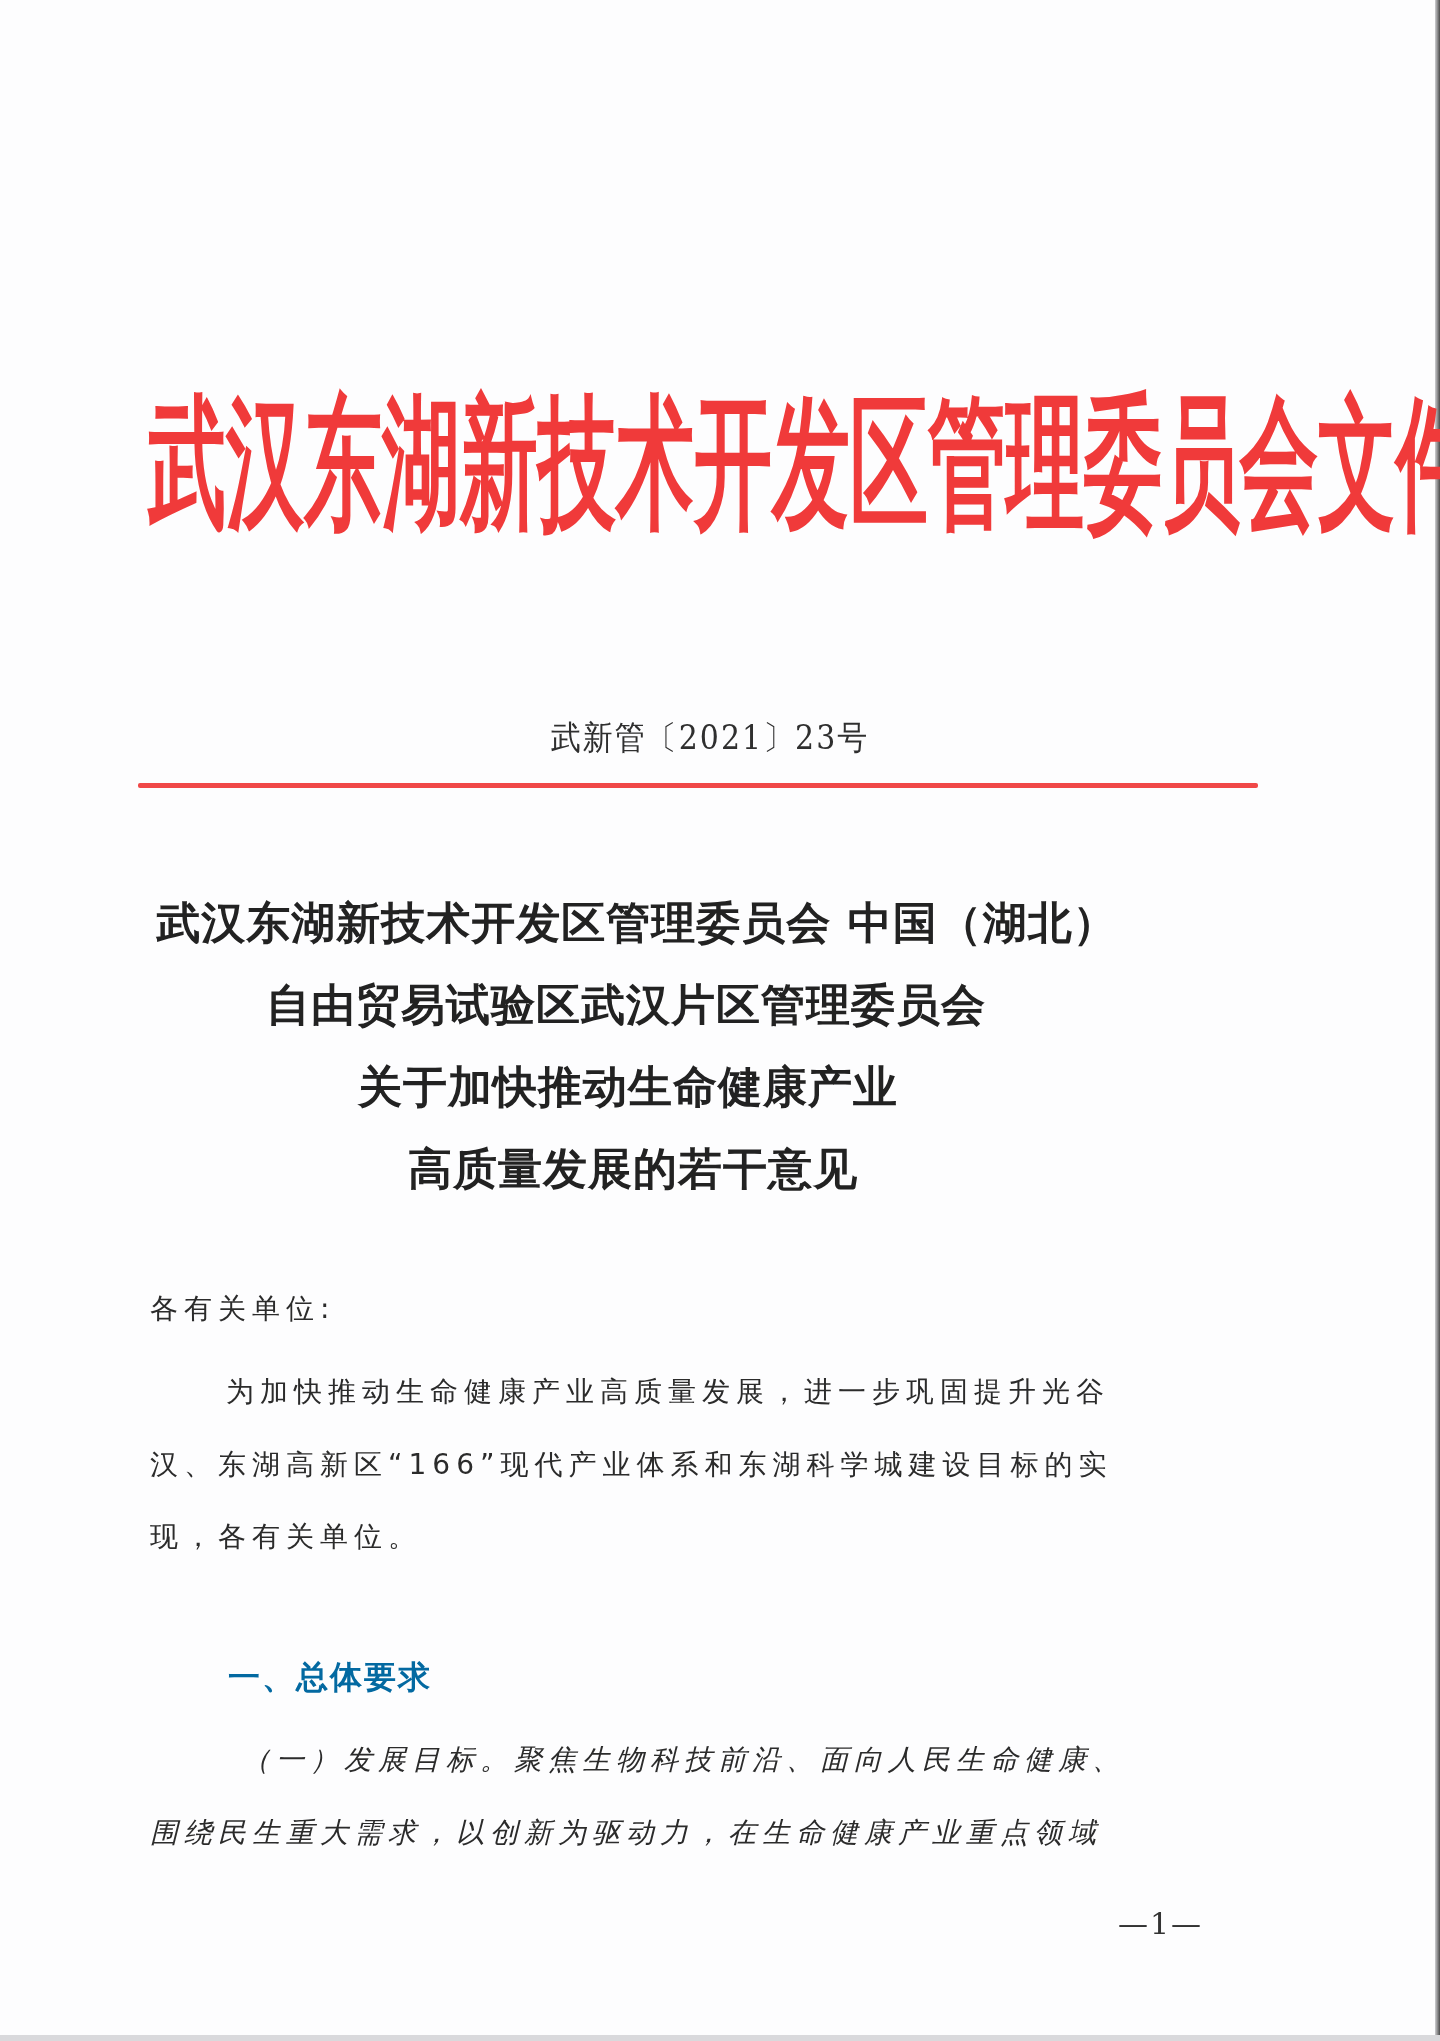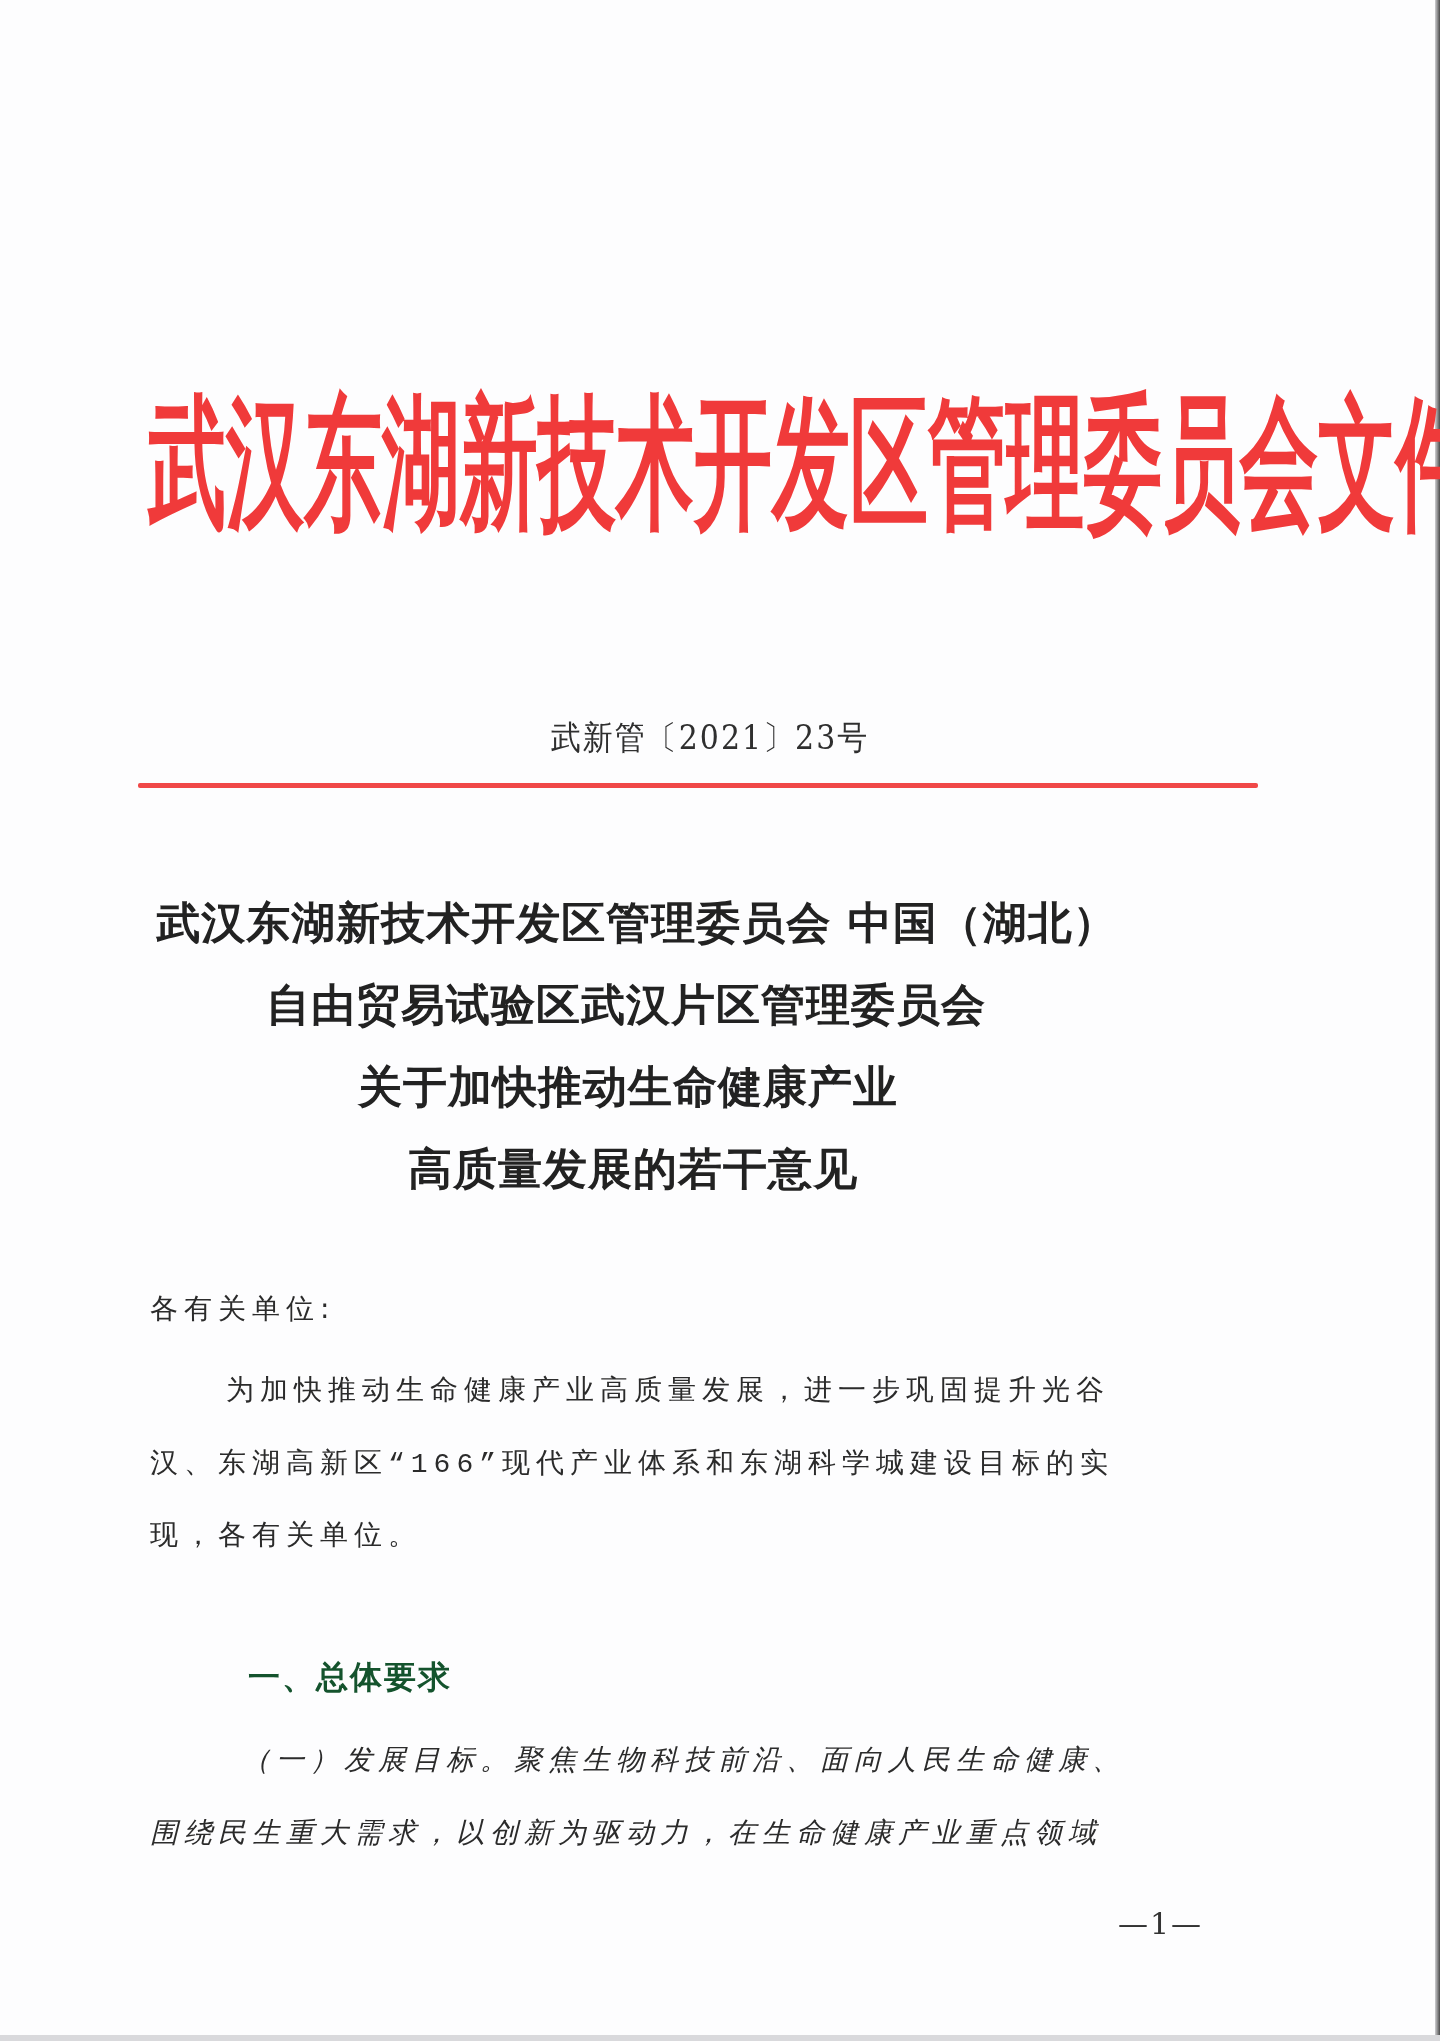--- a/index.html
+++ b/index.html
@@ -51,27 +51,26 @@
   .title-line.l2 { margin-left: -44px; }
   .title-line.l3 { margin-left: -40px; }
   .title-line.l4 { margin-left: -30px; }
   .body-text {
     position: absolute; left: 150px; width: 1080px;
     font-size: 28px; color: #2b2b2b; letter-spacing: 6px;
     font-family: "DejaVu Sans", "Liberation Sans", sans-serif;
   }
   .salutation { top: 1290px; }
   .para { line-height: 72.5px; }
-  .para1 { top: 1356px; font-family: Liberation Mono, monospace; }
+  .para1 { top: 1356px; }
   .para1 .indent { padding-left: 76px; }
   .heading1 {
     position: absolute; left: 228px; top: 1656px;
-    font-size: 32px; font-weight: bold; color: #14532d; letter-spacing: 2px;
+    font-size: 32px; font-weight: bold; color: #0369a1; letter-spacing: 2px;
     font-family: "DejaVu Sans", "Liberation Sans", sans-serif;
-    margin-left: 20px;
   }
   .para2 { top: 1724px; font-style: italic; }
   .para2 .indent { padding-left: 92px; }
   .page-number {
     position: absolute; left: 1118px; top: 1906px;
     font-size: 30px; color: #333; letter-spacing: 2px;
     font-family: "DejaVu Serif", "Liberation Serif", serif;
   }
 </style>
 </head>

